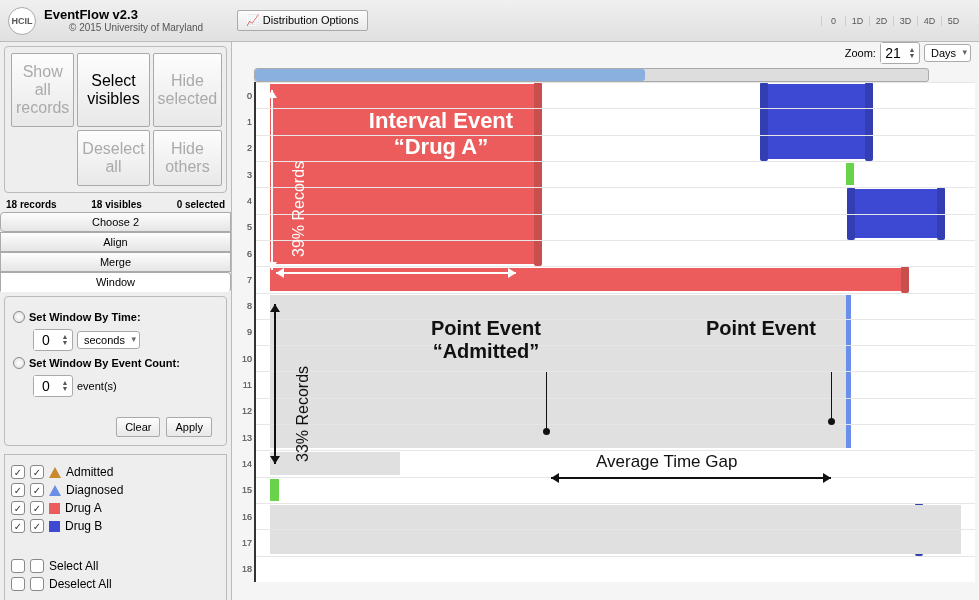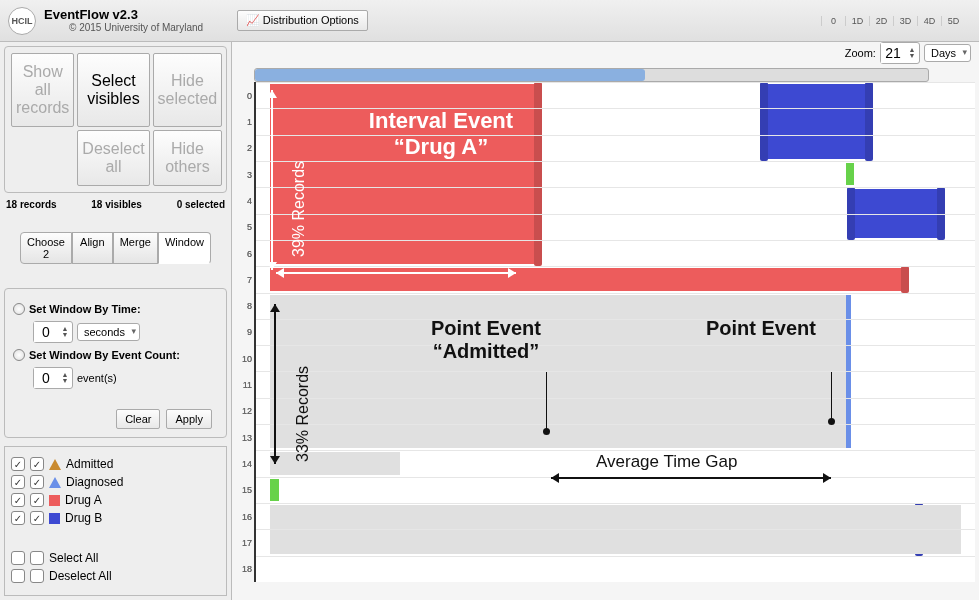--- a/index.html
+++ b/index.html
@@ -43,21 +43,21 @@
     display: flex; flex-direction: column;
   }
   .panel {
     border: 1px solid #bbb; border-radius: 4px;
     background: #eee; margin: 4px; padding: 6px;
   }
   .toolbar-grid { display: grid; grid-template-columns: 1fr 1fr 1fr; gap: 3px; }
   .toolbar-grid .btn { font-size: 16px; padding: 9px 4px; }
   .stats-row { display: flex; justify-content: space-between; font-size: 10px; padding: 2px 6px; }
   .stats-row b { font-weight: bold; }
-  .tab-row { display: flex; margin: 20px; }
+  .tab-row { display: flex; margin: 0; flex-direction: column; }
   .tab {
     flex: 1; background: linear-gradient(#fdfdfd,#e5e5e5);
     border: 1px solid #aaa; padding: 3px 6px; font-size: 11px;
     text-align: center; cursor: pointer;
   }
   .tab:first-child { border-radius: 4px 0 0 4px; }
   .tab:last-child { border-radius: 0 4px 4px 0; }
   .tab.active { background: #fff; border-bottom: 1px solid #fff; }
   .window-section { padding: 8px; }
   .radio-row { display: flex; align-items: center; gap: 4px; margin: 6px 0; font-size: 11px; font-weight: bold; }

